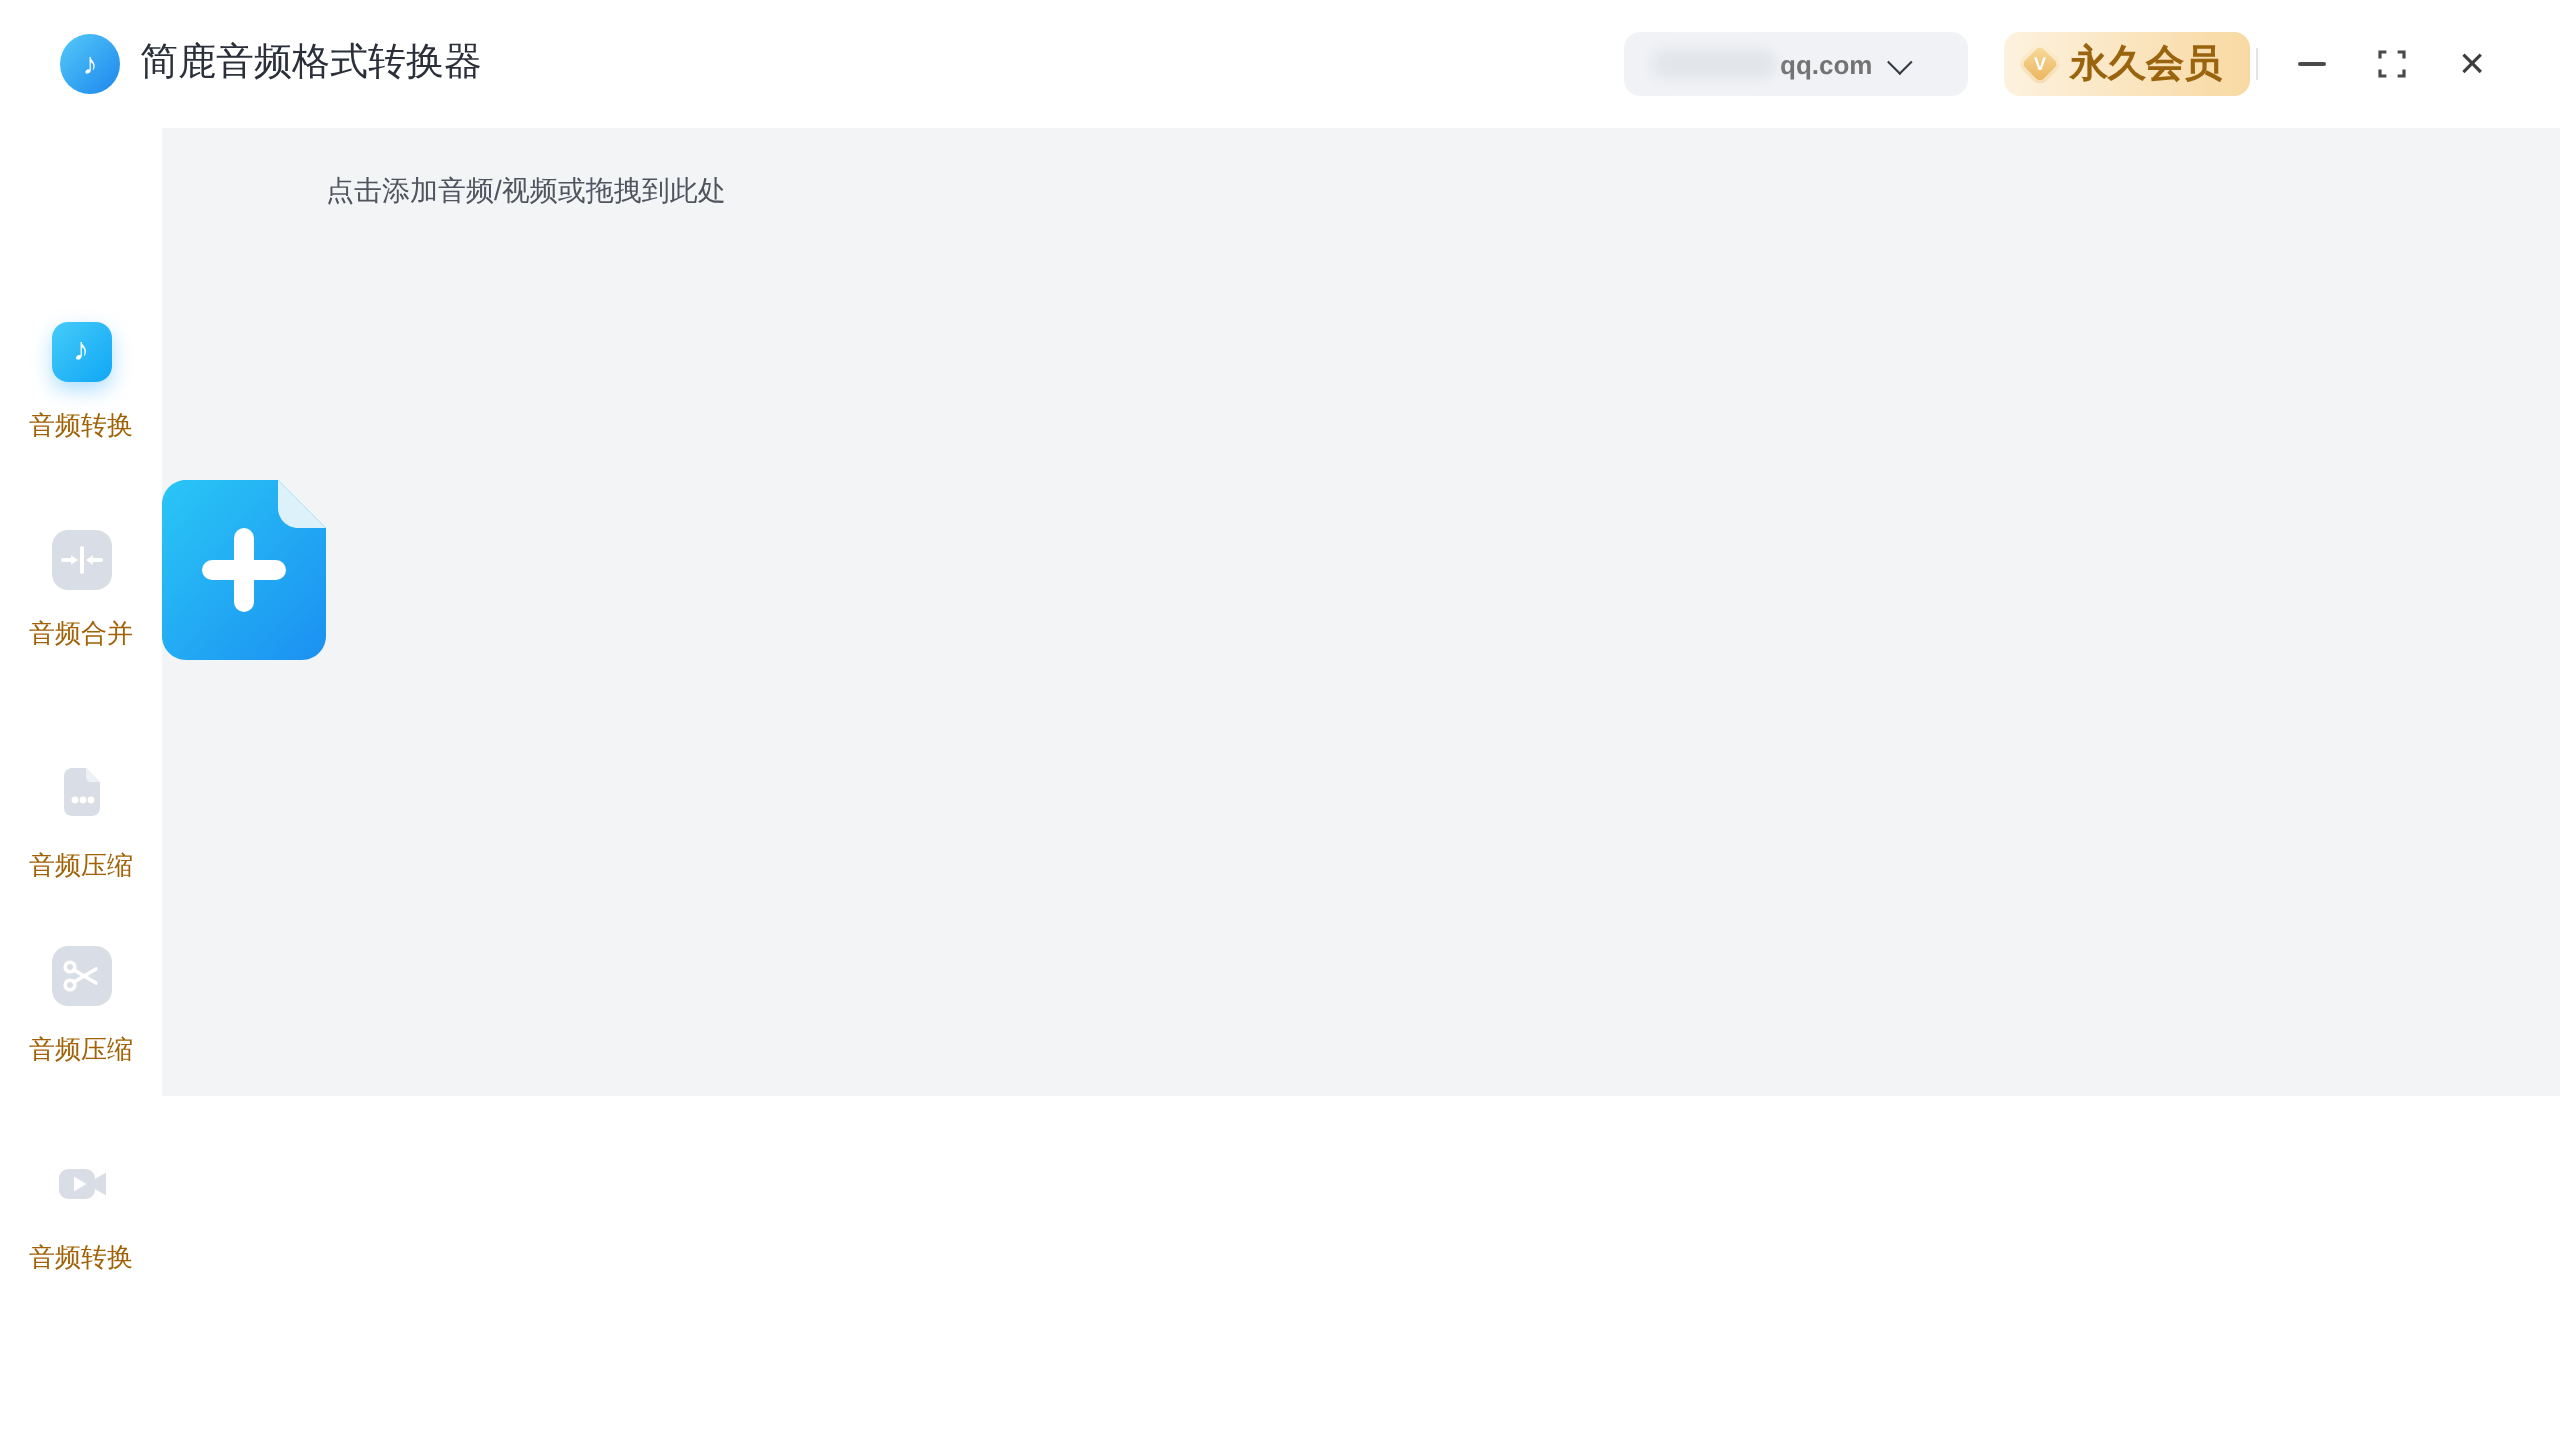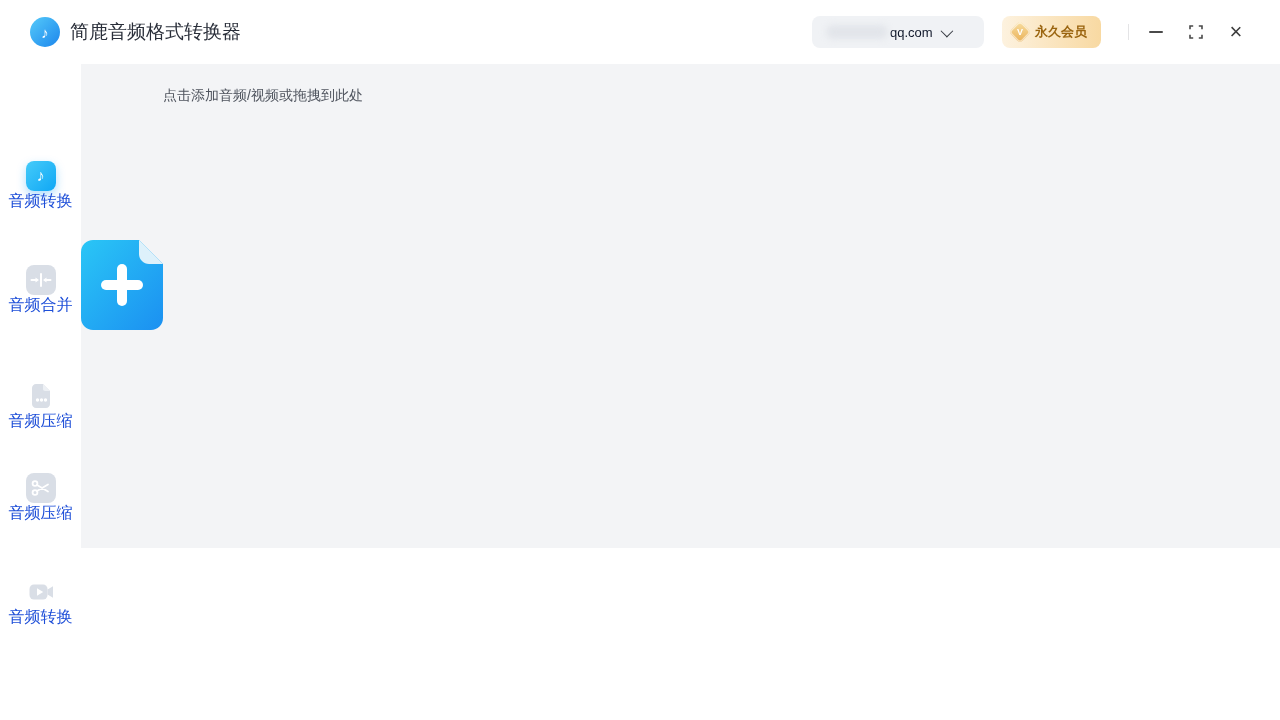--- a/index.html
+++ b/index.html
@@ -9,42 +9,42 @@
   
   .header { position:absolute; left:0; top:0; width:1280px; height:64px; background:#fff; z-index:5; }
   .logo { position:absolute; left:30px; top:17px; width:30px; height:30px; border-radius:50%;
           background:linear-gradient(135deg,#55cafa 0%,#1c86ec 100%); color:#fff; font-size:15px;
           display:flex; align-items:center; justify-content:center; }
   .app-title { position:absolute; left:70px; top:0; height:64px; line-height:64px;
                font-size:19px; color:#2a2f3a; font-weight:500; }
   .account-pill { position:absolute; left:812px; top:16px; width:172px; height:32px; border-radius:8px;
                   background:#f0f2f5; display:flex; align-items:center; padding:0 14px; cursor:pointer; }
   .blur-email { width:62px; height:14px; border-radius:7px; background:#e2e5ea; filter:blur(3px); }
-  .account-email { font-size:13px; font-weight:normal; color:#0f172a; margin-left:2px; }
+  .account-email { font-size:13px; font-weight:bold; color:#737373; margin-left:2px; }
   .chev-down { margin-left:8px; width:9px; height:9px; border-right:1.8px solid #33383f;
                border-bottom:1.8px solid #33383f; transform:rotate(45deg) translateY(-2px); }
   .vip-badge { position:absolute; left:1002px; top:16px; height:32px; padding:0 14px 0 10px; border-radius:8px;
                background:linear-gradient(90deg,#fdf2df 0%,#f8d9a2 100%);
                display:flex; align-items:center; gap:7px; cursor:pointer; }
   .vip-gem { width:16px; height:16px; border-radius:4px; transform:rotate(45deg);
              background:linear-gradient(135deg,#f9e0a4,#e9af55); box-shadow:inset 0 0 0 1.5px rgba(255,255,255,.55);
              display:flex; align-items:center; justify-content:center; }
   .vip-gem span { transform:rotate(-45deg); font-size:9px; font-weight:bold; color:#fff; }
-  .vip-label { font-size:13px; font-weight:bold; color:#9a640f; }
+  .vip-label { font-size:19px; font-weight:bold; color:#9a640f; }
   .hdr-sep { position:absolute; left:1128px; top:24px; width:1px; height:16px; background:#e4e4e6; }
   .winbtn { position:absolute; top:18px; width:28px; height:28px; display:flex; align-items:center;
             justify-content:center; cursor:pointer; color:#4a4a4a; }
   .winbtn.min { left:1142px; } .winbtn.max { left:1182px; } .winbtn.close { left:1222px; font-size:22px; color:#3d3d3d; }
   .min-bar { width:14px; height:2px; background:#4a4a4a; border-radius:1px; }
 
   
   .sidebar { position:absolute; left:0; top:64px; width:81px; height:656px; background:#fff; z-index:4; }
   .side-item { position:absolute; left:0; width:81px; display:flex; flex-direction:column; align-items:center; cursor:pointer; }
   .side-item .ic { width:30px; height:30px; }
-  .side-item .lbl { margin-top:0; font-size:16px; color:#1d4ed8; white-space:nowrap; }
+  .side-item .lbl { margin-top:13px; font-size:13px; color:#a16207; white-space:nowrap; }
   .ic-active { border-radius:8px; background:linear-gradient(135deg,#45cbf9,#10a7f5);
                display:flex; align-items:center; justify-content:center; color:#fff; font-size:16px;
                box-shadow:0 4px 10px rgba(28,160,245,.35); }
 
   
   .main-area { position:absolute; left:81px; top:64px; width:1199px; height:484px; background:#f3f4f6; }
   .dropzone { position:absolute; left:0; top:0; width:100%; height:100%; display:flex; flex-direction:row;
               align-items:flex-start; cursor:pointer; }
   .drop-icon { margin-top:176px; }
   .drop-caption { margin-top:23px; font-size:14px; color:#4f545e; }

